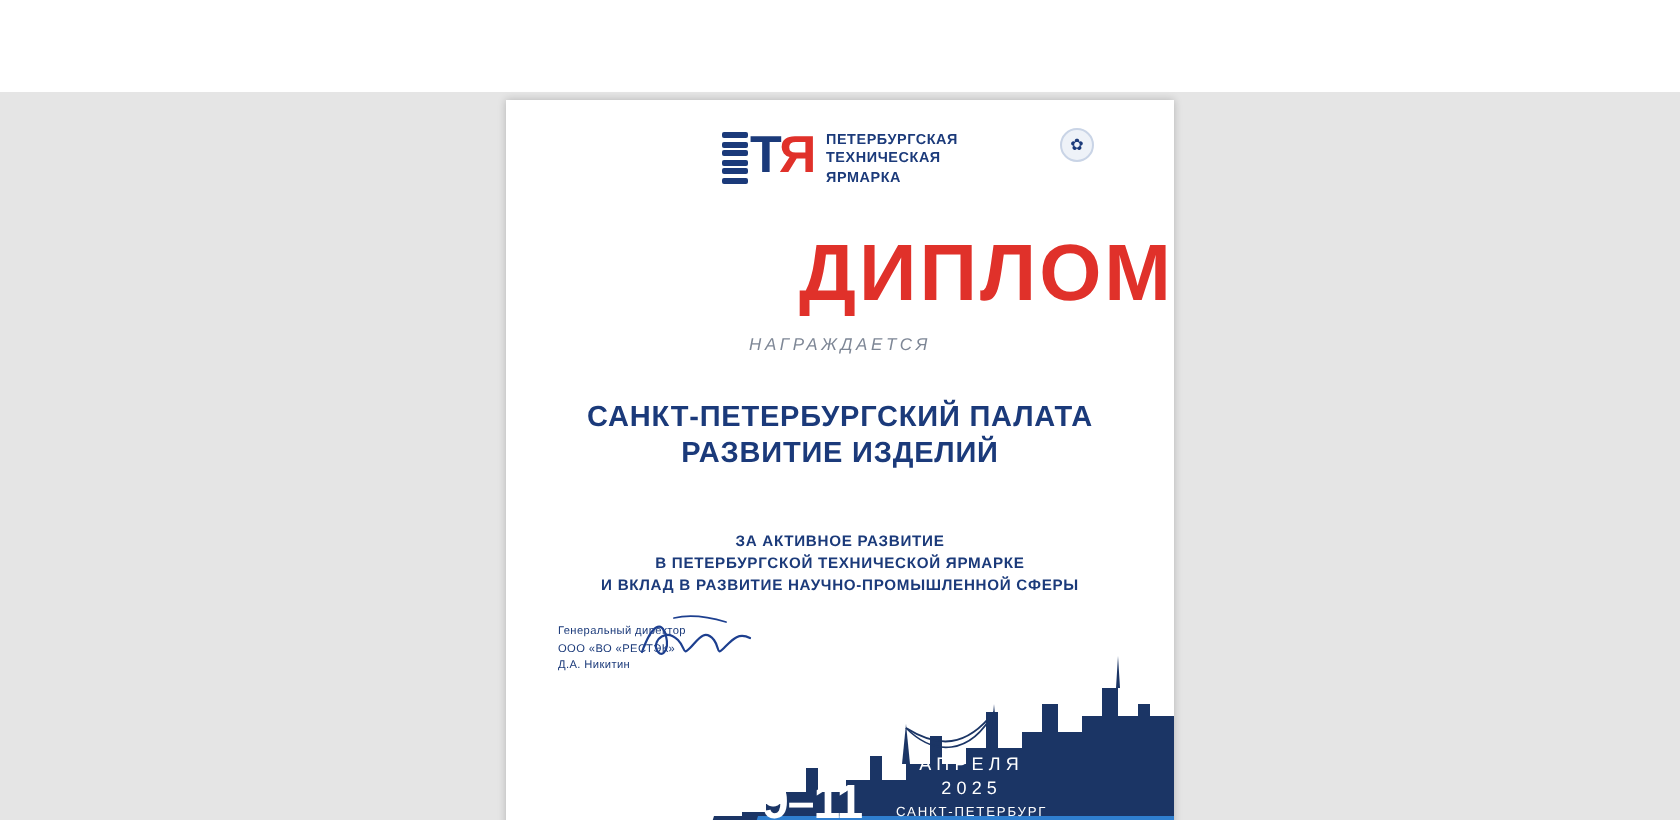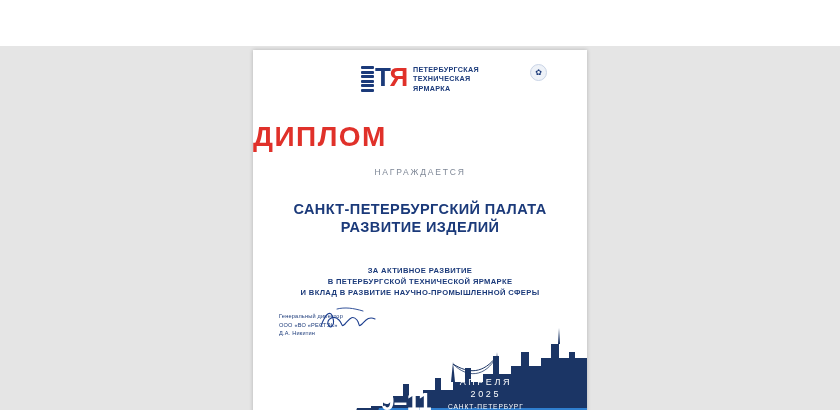--- a/index.html
+++ b/index.html
@@ -73,34 +73,35 @@
     background: #eef2f8;
     border: 1px solid #c9d4e6;
     color: #1b3a7a;
     font-size: 8px;
     display: flex; align-items: center; justify-content: center;
   }
 
   
   .diploma-title {
     position: absolute; left: 0; top: 66px; width: 100%;
-    text-align: left;
+    text-align: right;
     color: #e0312a;
     font-weight: bold;
-    font-size: 28px;
+    font-size: 40px;
     letter-spacing: 1.5px;
     line-height: 42px;
   }
   .awarded {
     position: absolute; left: 0; top: 117px; width: 100%;
     text-align: center;
     color: #7e8796;
     font-size: 8.5px;
     letter-spacing: 1.8px;
     font-weight: normal;
+    font-style: italic;
   }
   .recipient {
     position: absolute; left: 0; top: 150px; width: 100%;
     text-align: center;
     color: #1b3a7a;
     font-weight: bold;
     font-size: 14.5px;
     line-height: 18px;
     letter-spacing: 0.4px;
   }

